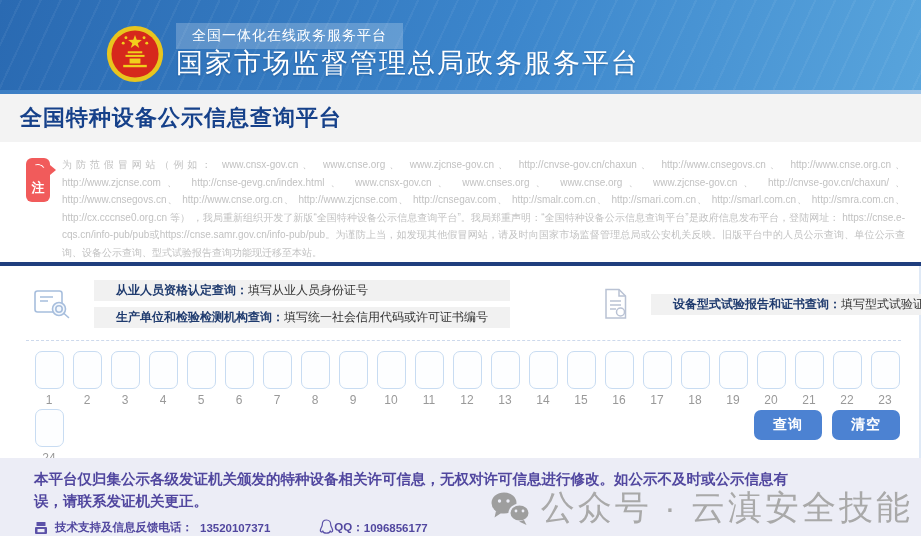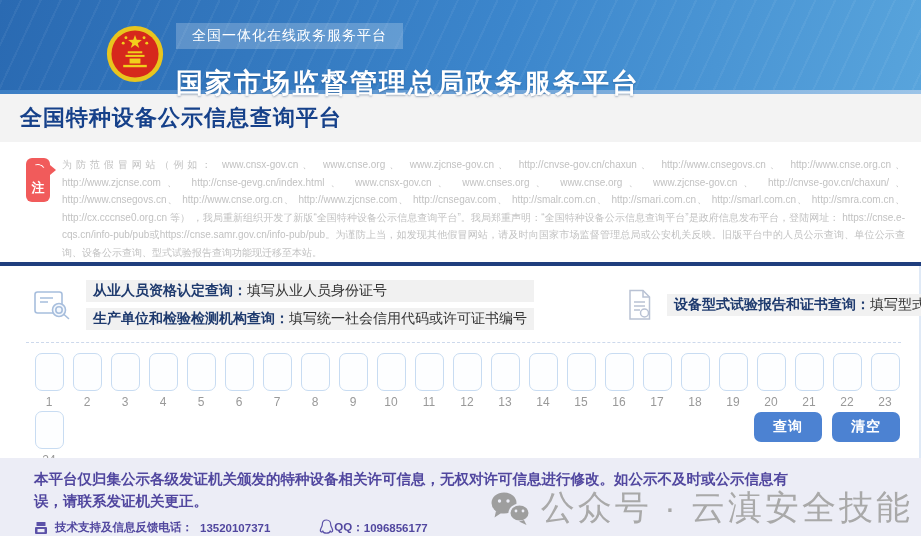--- a/index.html
+++ b/index.html
@@ -14,22 +14,22 @@
 
   
   .banner{height:90px;position:relative;flex:0 0 auto;
     background:linear-gradient(100deg,var(--header-blue-start) 0%,#3c86cc 55%,var(--header-blue-end) 100%);}
   .banner::after{content:"";position:absolute;inset:0;
     background:repeating-linear-gradient(115deg,rgba(255,255,255,.05) 0 2px,transparent 2px 18px);}
   .banner-strip{height:4px;flex:0 0 auto;background:linear-gradient(90deg,#3c7ec4,#9cc4e8);}
   .emblem{position:absolute;left:106px;top:25px;width:58px;height:58px;z-index:2;}
   .portal-label{position:absolute;left:176px;top:23px;z-index:2;color:#fff;font-size:14px;
     padding:4px 16px;background:rgba(255,255,255,.22);letter-spacing:1px;}
-  .banner-title{position:absolute;left:176px;top:65px;z-index:2;color:#fff;font-size:27px;
-    font-weight:bold;letter-spacing:2px;text-shadow:0 1px 2px rgba(0,40,90,.35);}
+  .banner-title{position:absolute;left:176px;top:45px;z-index:2;color:#fff;font-size:27px;
+    font-weight:normal;letter-spacing:2px;text-shadow:0 1px 2px rgba(0,40,90,.35);}
 
   
   .title-bar{height:48px;background:#f3f3f3;display:flex;align-items:center;padding-left:20px;flex:0 0 auto;}
   .page-title{color:var(--navy);font-size:22px;font-weight:bold;letter-spacing:1px;}
 
   
   .notice{height:120px;background:#fff;display:flex;gap:12px;padding:14px 16px 0 26px;flex:0 0 auto;}
   .notice-badge{flex:0 0 24px;height:44px;background:var(--badge-red);border-radius:6px;position:relative;
     color:#fff;font-size:13px;font-weight:bold;display:flex;align-items:flex-end;justify-content:center;
     padding-bottom:5px;margin-top:2px;}
@@ -41,21 +41,21 @@
 
   .divider{height:4px;background:#1f3e7e;flex:0 0 auto;}
 
   
   .query-panel{height:192px;background:#fff;padding:14px 18px 0 34px;flex:0 0 auto;
     border-right:2px solid #dfe9f6;}
   .instr-row{display:flex;align-items:center;}
   .instr-group{display:flex;align-items:center;gap:14px;}
   .instr-group.right{margin-left:92px;}
   .instr-lines{display:flex;flex-direction:column;gap:6px;}
-  .instr-line{background:#f1f1f1;padding:2px 7px;font-size:14px;white-space:nowrap;}
+  .instr-line{background:#f1f1f1;padding:2px 22px;font-size:12px;white-space:nowrap;margin-left:8px;}
   .instr-label{color:#1e3a6e;font-weight:bold;}
   .instr-desc{color:#333;}
   .dash-sep{border-top:1px dashed #cdd9ec;margin:12px 0 10px -8px;}
 
   .boxes-row{display:flex;justify-content:space-between;width:866px;}
   .box-cell{width:30px;display:flex;flex-direction:column;align-items:center;}
   .char-box{width:29px;height:38px;border:1px solid #c8dcf2;border-radius:7px;background:#fdfeff;
     text-align:center;font-size:16px;color:#333;outline:none;}
   .box-num{margin-top:4px;font-size:12px;color:#999;}
   .row2{display:flex;align-items:flex-start;width:866px;margin-top:2px;}

